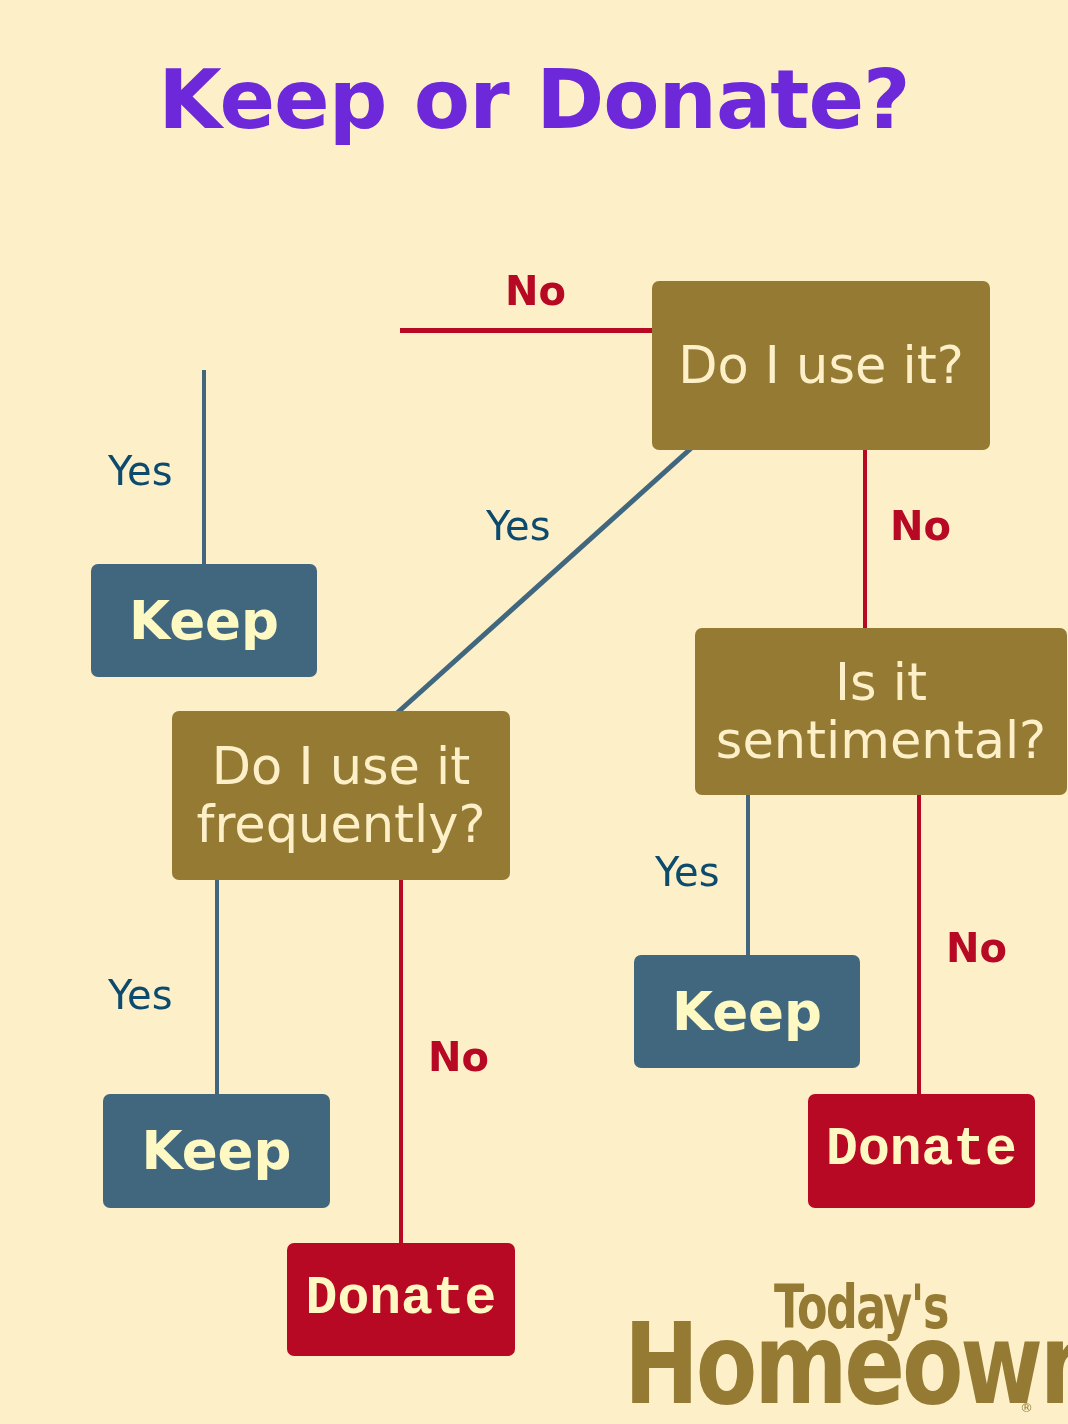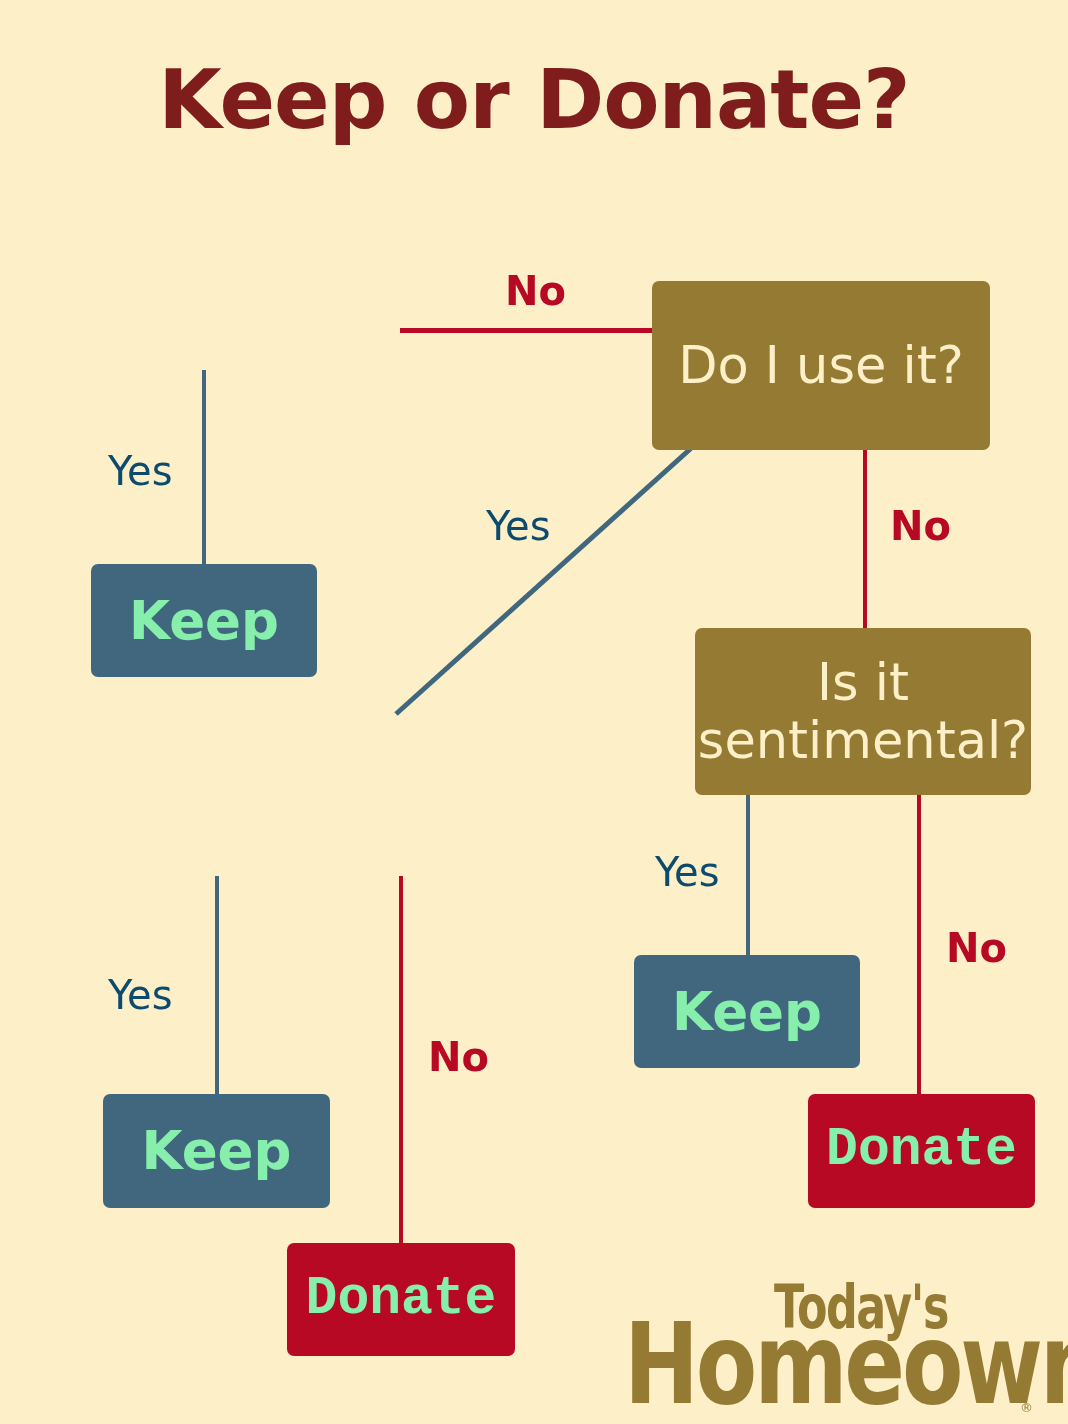--- a/index.html
+++ b/index.html
@@ -18,21 +18,21 @@
   #title {
     position: absolute;
     left: 0;
     top: 52px;
     width: 1068px;
     text-align: center;
     font-family: "DejaVu Sans", sans-serif;
     font-weight: bold;
     font-size: 82px;
     letter-spacing: -1px;
-    color: #7f1d1d;
+    color: #6d28d9;
     white-space: nowrap;
   }
   .node {
     position: absolute;
     box-sizing: border-box;
     display: flex;
     align-items: center;
     justify-content: center;
     text-align: center;
     border-radius: 7px;
@@ -41,21 +41,21 @@
   .decision {
     background: #947a32;
     color: #fdf0c9;
     font-size: 51px;
     font-weight: 400;
     padding: 0 10px;
   }
   .outcome {
     font-weight: bold;
     font-size: 53px;
-    color: #86efac;
+    color: #fef9c3;
     letter-spacing: 0px;
   }
   .keep { background: #41677f; }
   .donate { background: #b70824; font-family: Liberation Mono, monospace; }
 
   .edge {
     position: absolute;
   }
   .edge-v-yes { background: #41677f; width: 4px; }
   .edge-v-no  { background: #b70824; width: 4px; }
@@ -150,22 +150,26 @@
 
 
   <div class="node decision" style="left:652px; top:253px; width:338px; height:169px;margin-top:28px;">
     <span>Do I use it?</span>
   </div>
 
   <div class="node outcome keep" style="left:91px; top:564px; width:226px; height:113px;">
     <span>Keep</span>
   </div>
 
+  <div class="node decision" style="left:172px; top:711px; width:338px; height:169px; flex-direction:column;">
+    <span>Do I use it</span>
+    <span>frequently?</span>
+  </div>
 
-  <div class="node decision" style="left:695px; top:628px; width:336px; height:167px; flex-direction:column;">
+  <div class="node decision" style="left:695px; top:628px; width:372px; height:167px; flex-direction:column;">
     <span>Is it</span>
     <span>sentimental?</span>
   </div>
 
   <div class="node outcome keep" style="left:634px; top:955px; width:226px; height:113px;">
     <span>Keep</span>
   </div>
 
   <div class="node outcome donate" style="left:808px; top:1094px; width:227px; height:114px;">
     <span>Donate</span>

